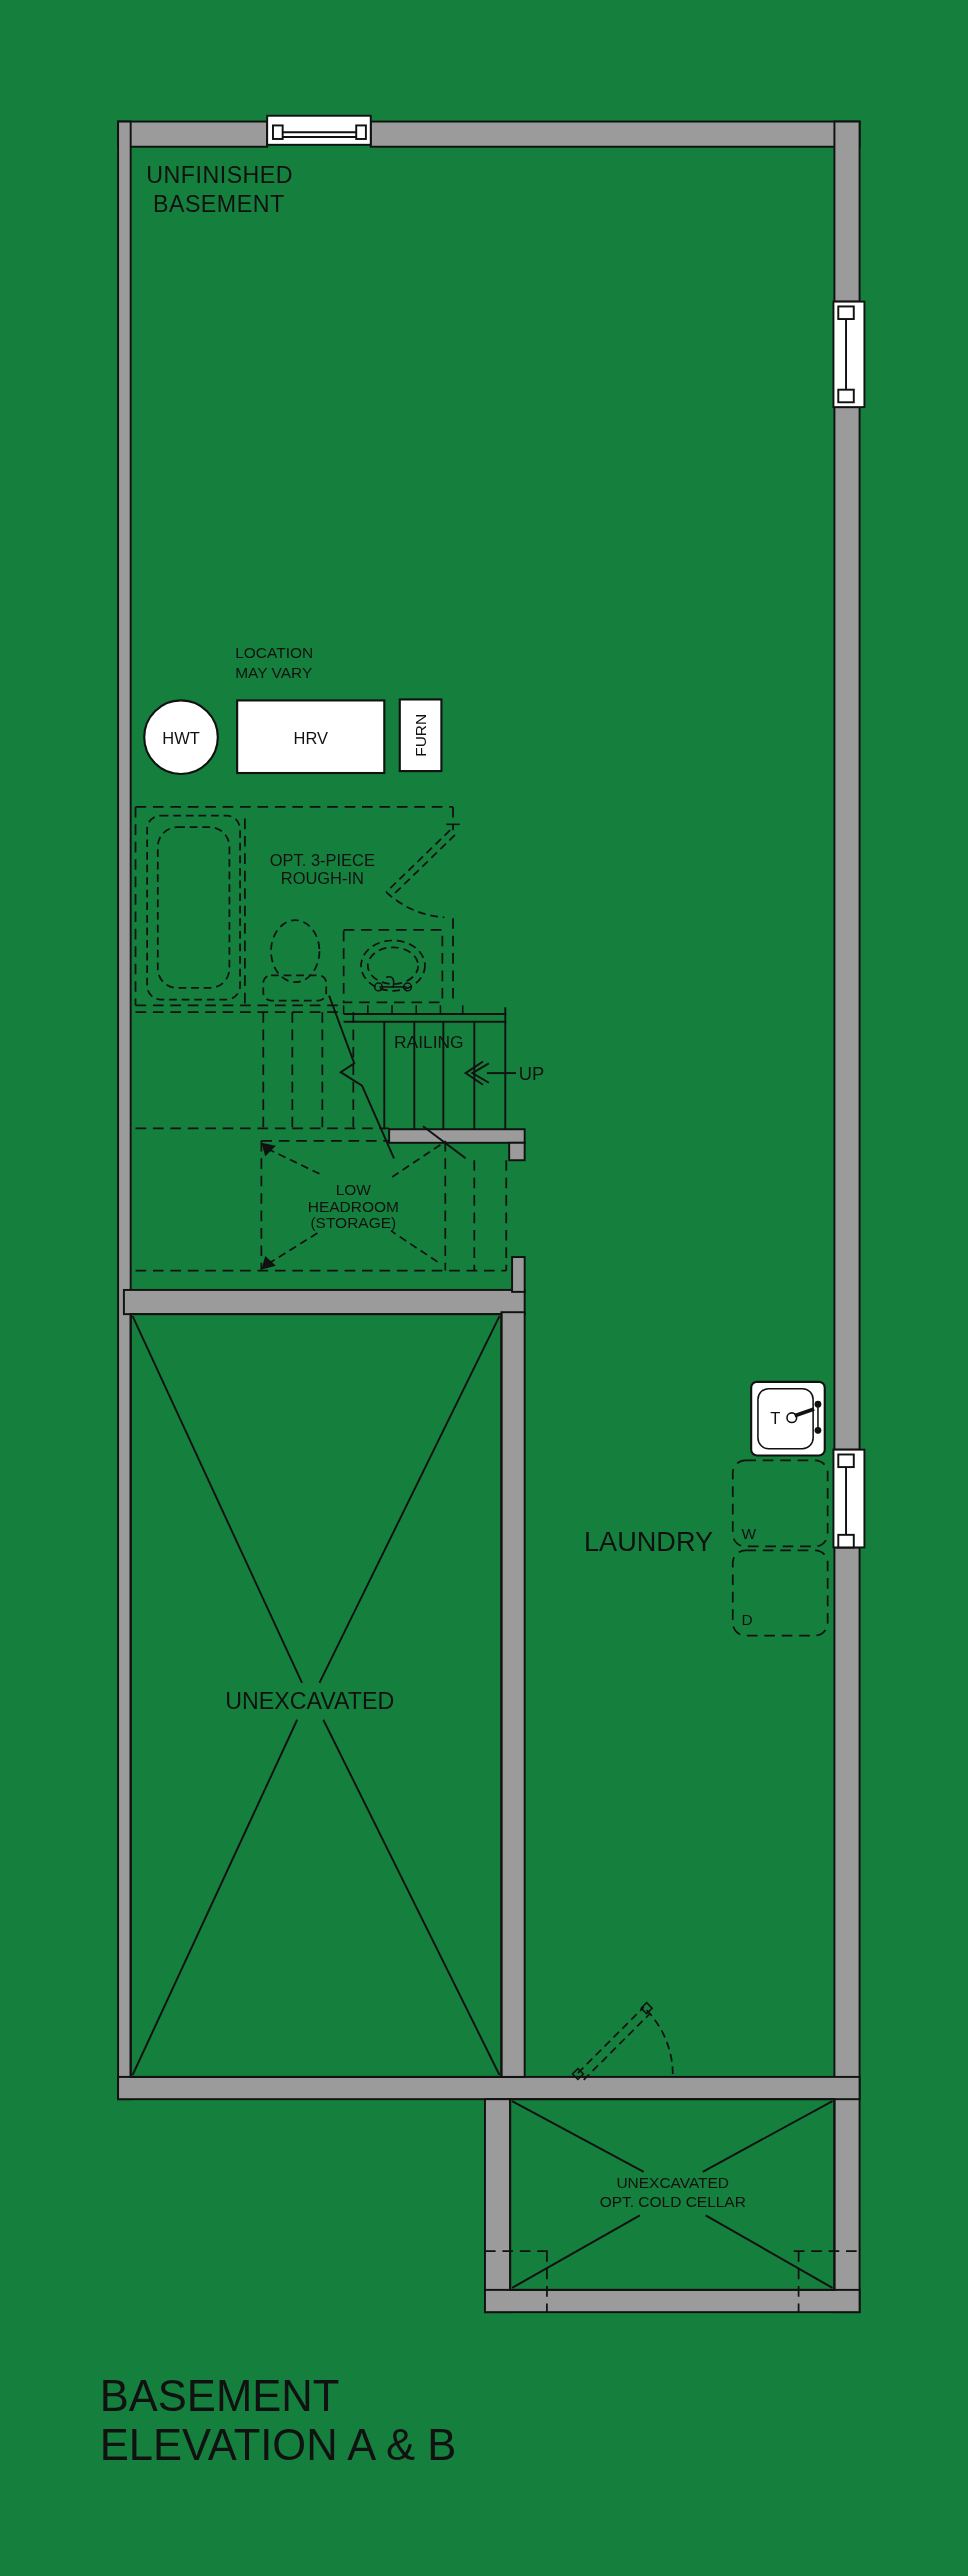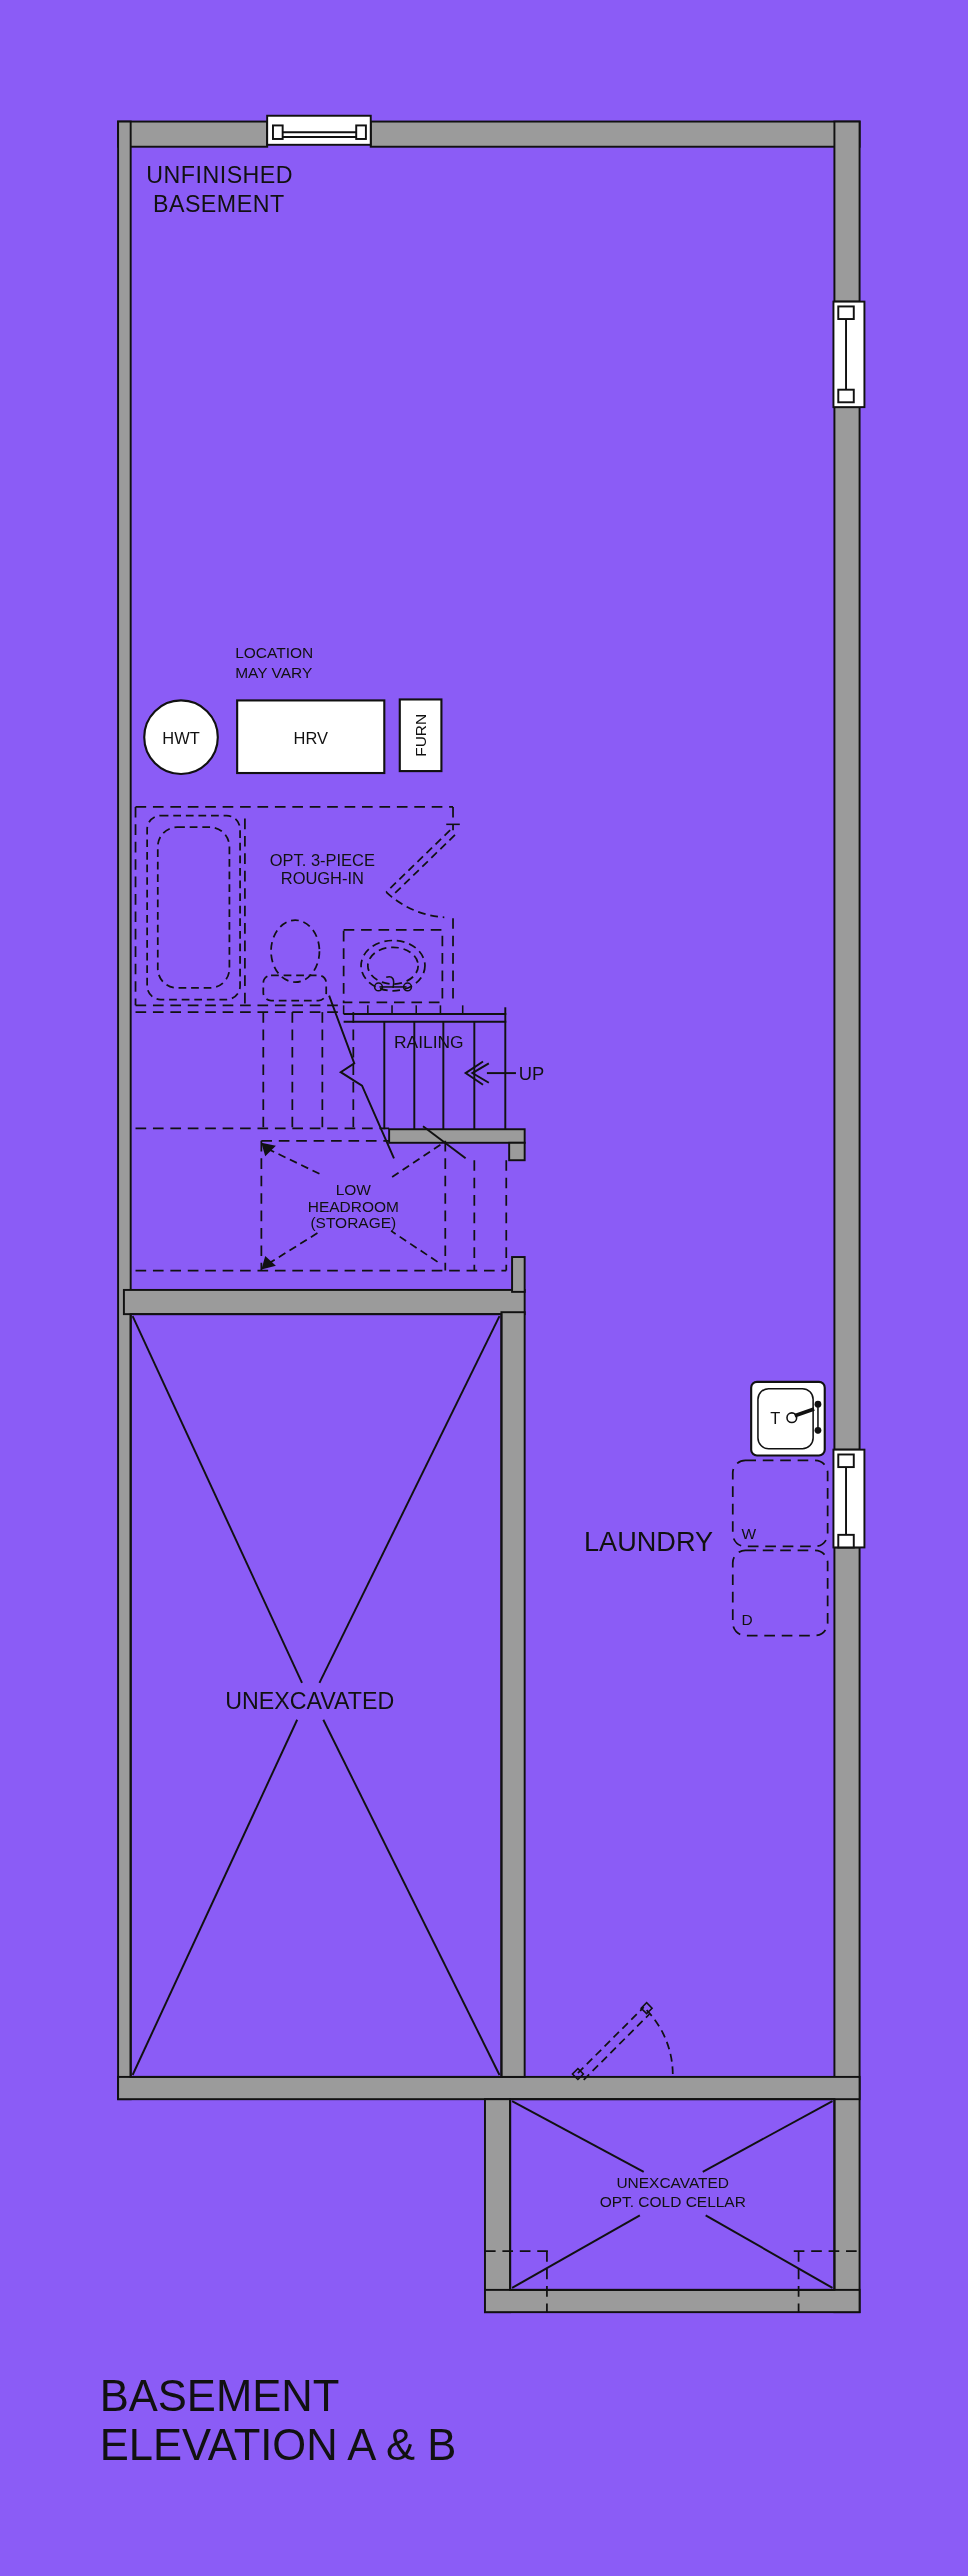--- a/index.html
+++ b/index.html
@@ -1,19 +1,19 @@
 <!DOCTYPE html>
 <html><head>
 <meta charset="utf-8">
 <style>
   html,body{margin:0;padding:0;background:#ffffff;}
   .page{
     position:relative;
     width:968px;height:2576px;
-    background:#8b5cf6;
+    background:#15803d;
     font-family:"Liberation Sans", sans-serif;
     overflow:hidden;
   }
   svg{position:absolute;left:0;top:0;}
   .wall{fill:#9b9b9b;stroke:#111111;stroke-width:2;}
   .win{fill:#ffffff;stroke:#111111;stroke-width:2;}
   .winline{stroke:#111111;stroke-width:2;fill:none;}
   .solid{stroke:#111111;stroke-width:2;fill:none;}
   .thin{stroke:#111111;stroke-width:1.6;fill:none;}
   .fix{fill:#ffffff;stroke:#111111;stroke-width:2.2;}

